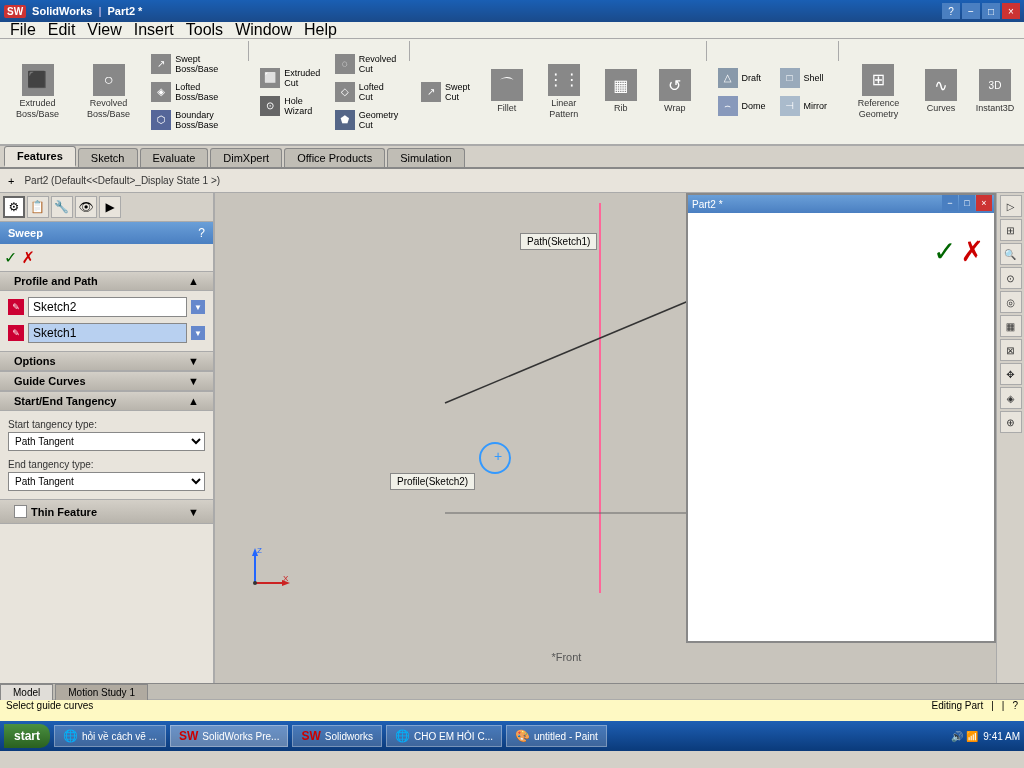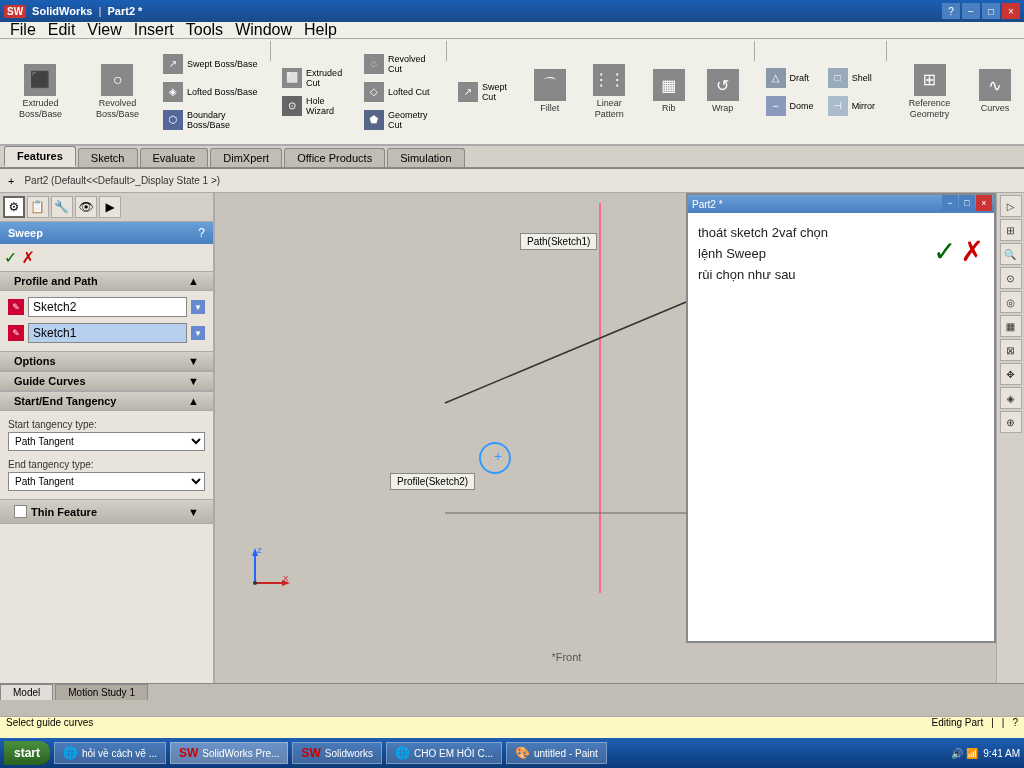--- a/index.html
+++ b/index.html
@@ -377,23 +377,23 @@
       display: flex;
       align-items: center;
       gap: 4px;
       color: white;
       font-size: 10px;
     }
 
     
     #model-tabs {
       background: #c0bdb5;
-      height: 33px;
-      display: flex;
-      align-items: flex-start;
+      height: 16px;
+      display: flex;
+      align-items: center;
       border-top: 1px solid #888;
     }
     .model-tab {
       background: #b0aaa0;
       border: 1px solid #888;
       border-bottom: none;
       padding: 2px 12px;
       cursor: pointer;
       font-size: 10px;
       margin-right: 2px;
@@ -570,20 +570,24 @@
     <div class="ft-group">
       <div class="icon ico-ref">⊞</div>
       <span class="label">Reference Geometry</span>
     </div>
 
     <div class="ft-group">
       <div class="icon ico-curves">∿</div>
       <span class="label">Curves</span>
     </div>
 
+    <div class="ft-group">
+      <div class="icon ico-instant" style="font-size:10px;">3D</div>
+      <span class="label">Instant3D</span>
+    </div>
   </div>
 </div>
 
 <div id="tab-bar">
   <div class="tab active">Features</div>
   <div class="tab">Sketch</div>
   <div class="tab">Evaluate</div>
   <div class="tab">DimXpert</div>
   <div class="tab">Office Products</div>
   <div class="tab">Simulation</div>
@@ -724,25 +728,20 @@
           <button class="sub-ctrl-btn">−</button>
           <button class="sub-ctrl-btn">□</button>
           <button class="sub-ctrl-btn" style="background:#cc3333;">×</button>
         </div>
       </div>
 
       <div style="position:absolute; top:40px; right:10px; display:flex; gap:4px;">
         <span style="color:#006600; font-size:28px; cursor:pointer;">✓</span>
         <span style="color:#cc0000; font-size:28px; cursor:pointer;">✗</span>
       </div>
-      <div id="sub-window-body">
-        <div>thoát sketch 2vaf chọn</div>
-        <div>lệnh Sweep</div>
-        <div>rùi chọn như sau</div>
-      </div>
     </div>
   </div>
 
   <div id="right-icons">
     <button class="right-icon-btn">▷</button>
     <button class="right-icon-btn">⊞</button>
     <button class="right-icon-btn">🔍</button>
     <button class="right-icon-btn">⊙</button>
     <button class="right-icon-btn">◎</button>
     <button class="right-icon-btn">▦</button>

